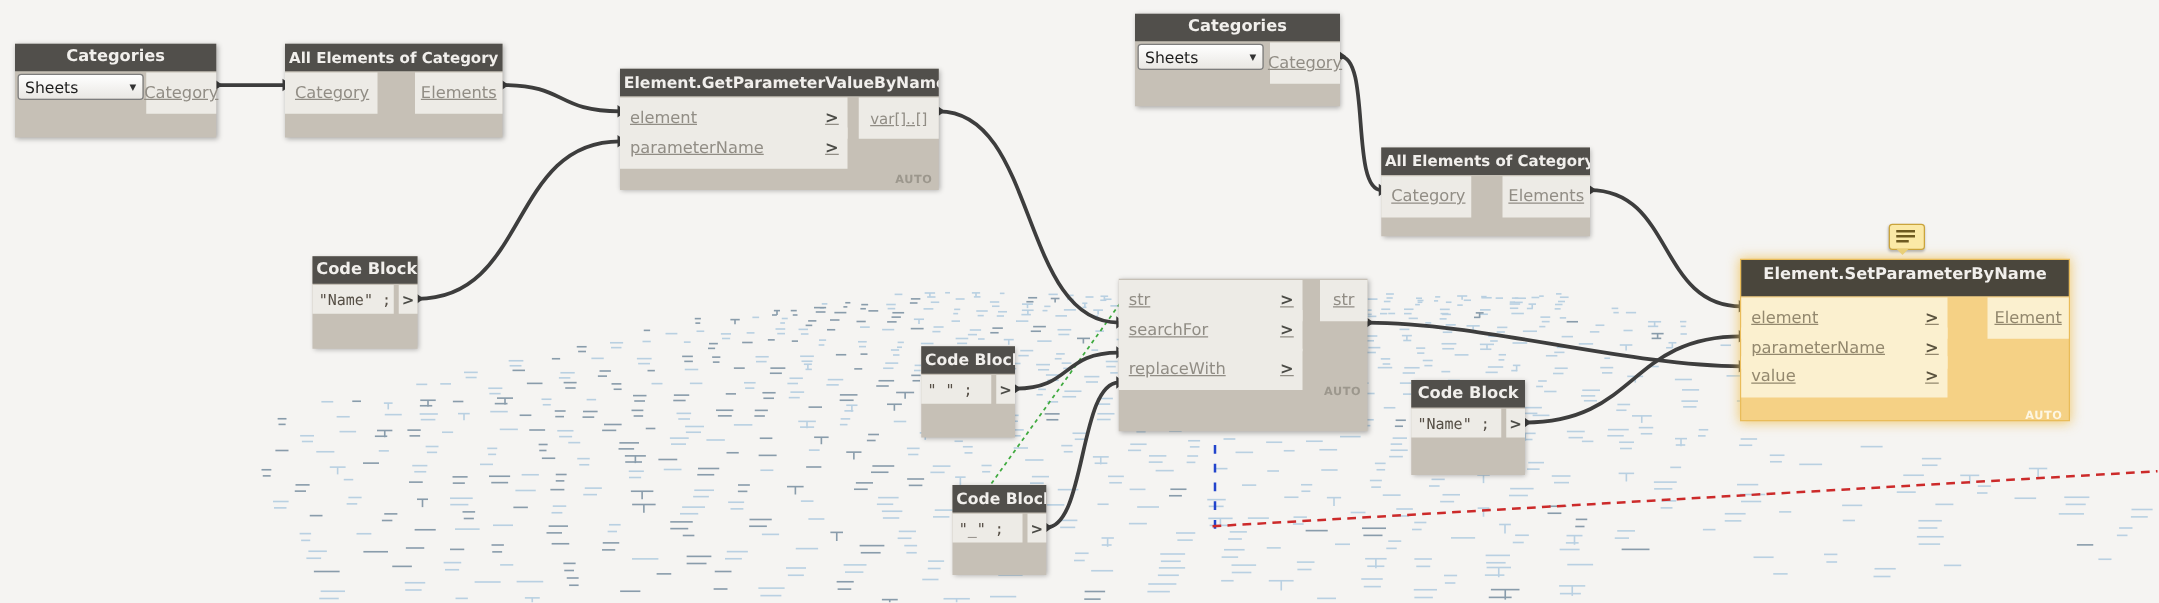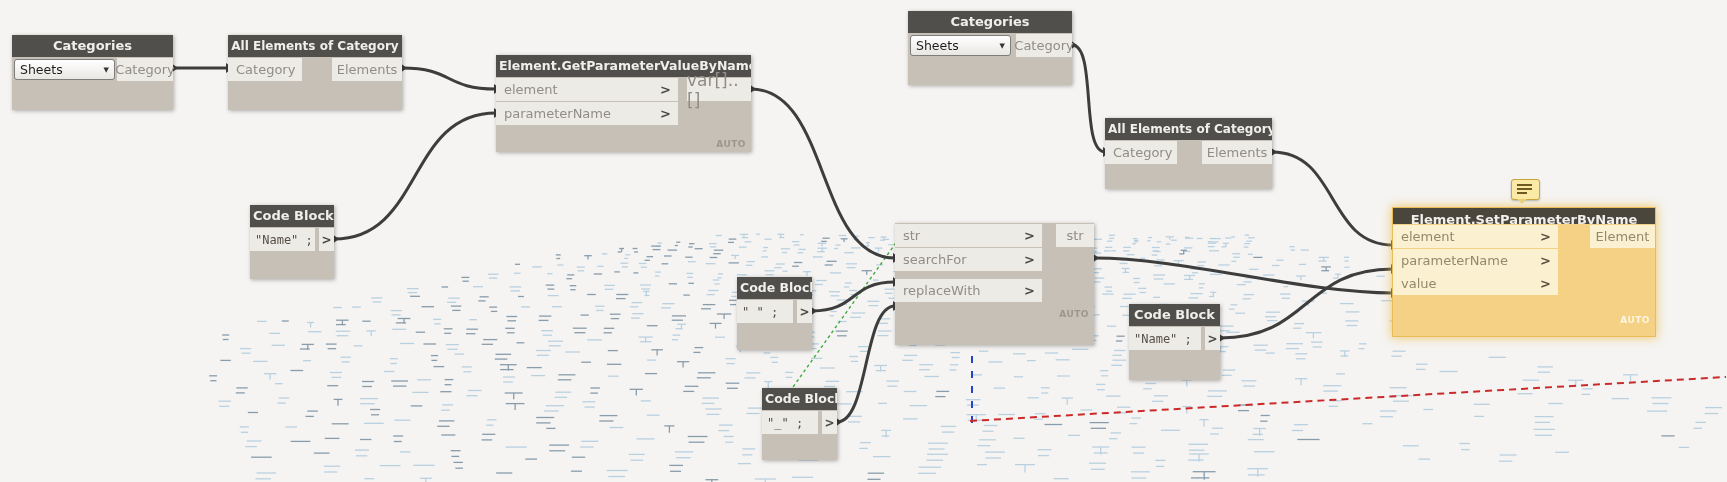--- a/index.html
+++ b/index.html
@@ -5,22 +5,22 @@
   html,body{margin:0;padding:0;background:#f5f4f2;}
   .canvas{position:relative;width:1727px;height:482px;background:#f5f4f2;overflow:hidden;
           font-family:"DejaVu Sans","Liberation Sans",sans-serif;}
   svg.layer{position:absolute;left:0;top:0;}
   #bg{z-index:0;}
   #wires{z-index:1;}
   .node{position:absolute;z-index:2;background:#c6c0b6;box-shadow:1px 1px 4px rgba(0,0,0,.3);}
   .ntitle{height:22px;line-height:22px;background:#514f4b;color:#f1efec;font-weight:bold;
           font-size:13px;text-align:center;white-space:nowrap;overflow:hidden;padding:0 3px;}
   .nbody{position:relative;}
-  .port{position:absolute;height:23px;background:#edebe6;color:#918d85;font-size:13px;
-        display:flex;align-items:center;box-sizing:border-box;}
+  .port{position:absolute;height:33px;background:#edebe6;color:#918d85;font-size:13px;
+        display:flex;align-items:center;box-sizing:border-box;text-decoration:underline;}
   .port.in{padding-left:8px;}
   .port.out{justify-content:center;}
   .chev{margin-left:auto;padding-right:7px;color:#4b4b46;font-weight:bold;font-size:13px;}
   .lace{position:absolute;right:5px;bottom:3px;font-size:9px;font-weight:bold;color:#9c978d;letter-spacing:.5px;}
   .codebox{position:absolute;height:23px;background:#edebe6;color:#564f46;
            font-family:"DejaVu Sans Mono","Liberation Mono",monospace;font-size:12px;
            display:flex;align-items:center;padding-left:5px;white-space:pre;box-sizing:border-box;}
   .codeout{position:absolute;height:23px;background:#edebe6;color:#4b4b46;font-weight:bold;
            font-size:12px;display:flex;align-items:center;justify-content:center;}
   .dropdown{position:absolute;height:21px;background:linear-gradient(#ffffff,#e9e7e3);
@@ -1245,21 +1245,21 @@
     <div class="ntitle" style="font-size:12.5px">Element.GetParameterValueByName</div>
     <div class="nbody" style="height:75px">
       <div class="port in" style="top:1px;left:0;width:182px">
         <span>element</span>
         <span class="chev">&gt;</span>
       </div>
       <div class="port in" style="top:25px;left:0;width:182px">
         <span>parameterName</span>
         <span class="chev">&gt;</span>
       </div>
-      <div class="port out" style="top:1px;right:0;width:64px;font-size:17px">
+      <div class="port out" style="top:1px;right:0;width:64px;font-size:12px">
         <span>var[]..[]</span>
       </div>
       <div class="lace">AUTO</div>
     </div>
   </div>
 
   <div class="node" style="left:250px;top:205px;width:84px;height:74px">
     <div class="ntitle">Code Block</div>
     <div class="nbody" style="height:52px">
       <div class="codebox" style="top:1px;left:0;width:65px">"Name" ;</div>
@@ -1331,21 +1331,21 @@
 
   <div class="node" style="left:1129px;top:304px;width:91px;height:76px">
     <div class="ntitle">Code Block</div>
     <div class="nbody" style="height:54px">
       <div class="codebox" style="top:1px;left:0;width:72px">"Name" ;</div>
       <div class="codeout" style="top:1px;right:0;width:15px">&gt;</div>
     </div>
   </div>
 
   <div class="node warn" style="left:1393px;top:208px;width:262px;height:128px">
-    <div class="ntitle" style="height:16px;line-height:24px">Element.SetParameterByName</div>
+    <div class="ntitle" style="height:29px;line-height:24px">Element.SetParameterByName</div>
     <div class="nbody" style="height:104px">
       <div class="port in" style="top:1px;left:0;width:165px">
         <span>element</span>
         <span class="chev">&gt;</span>
       </div>
       <div class="port in" style="top:25px;left:0;width:165px">
         <span>parameterName</span>
         <span class="chev">&gt;</span>
       </div>
       <div class="port in" style="top:48px;left:0;width:165px">

